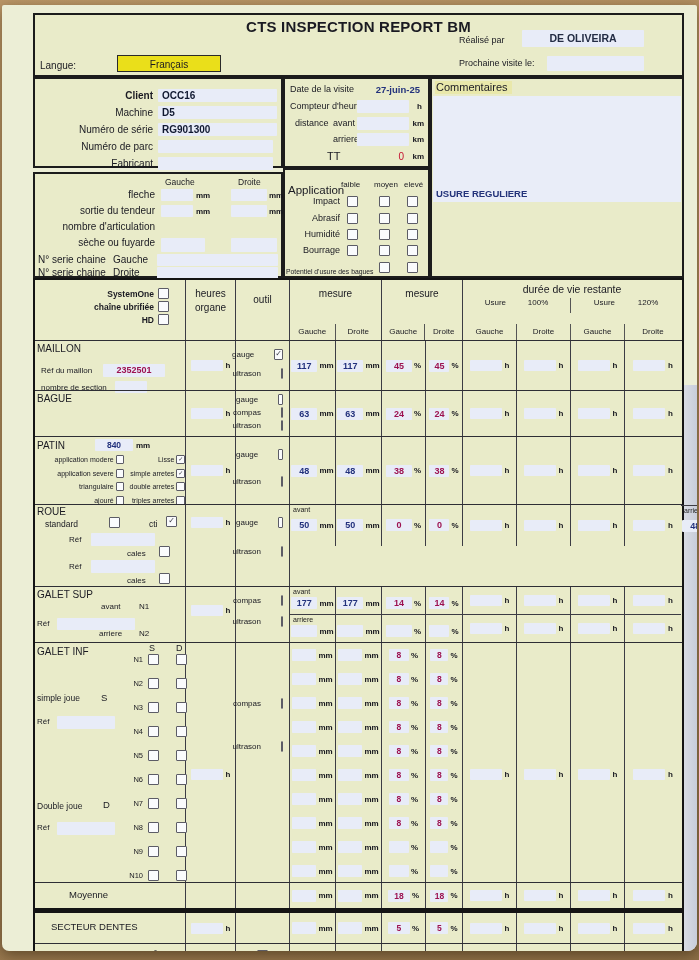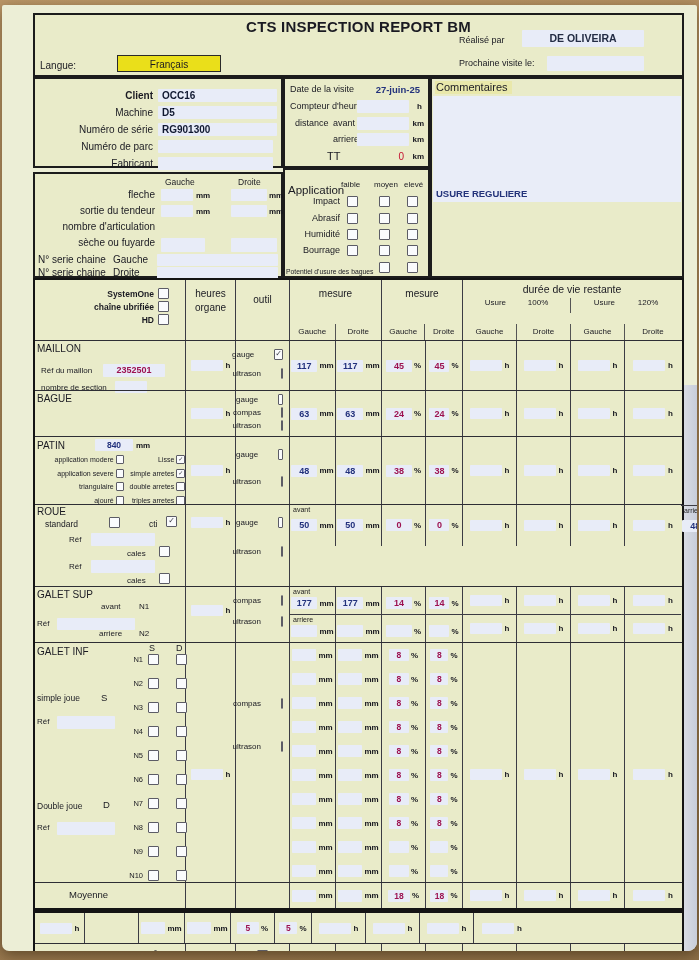--- a/index.html
+++ b/index.html
@@ -1012,20 +1012,21 @@
         </div>
       <div class="cell k10 hc">
           <span class="ib hbx"></span>
           <span class="u">h</span>
         </div>
     </div>
 
     <div class="divider"></div>
 
     <div class="tr" style="height:30px;border-top:none">
+      <div class="cell k0"><span class="b" style="font-size:9.5px;padding-left:16px;line-height:28px">SECTEUR DENTES</span></div>
       <div class="cell k1 hc">
           <span class="ib hbx"></span>
           <span class="u">h</span>
         </div>
       <div class="cell k2"></div>
       <div class="cell k3">
           <div class="mval">
             <span class="ib" style="width:24px;height:12px"></span>
             <span class="u">mm</span>
           </div>

